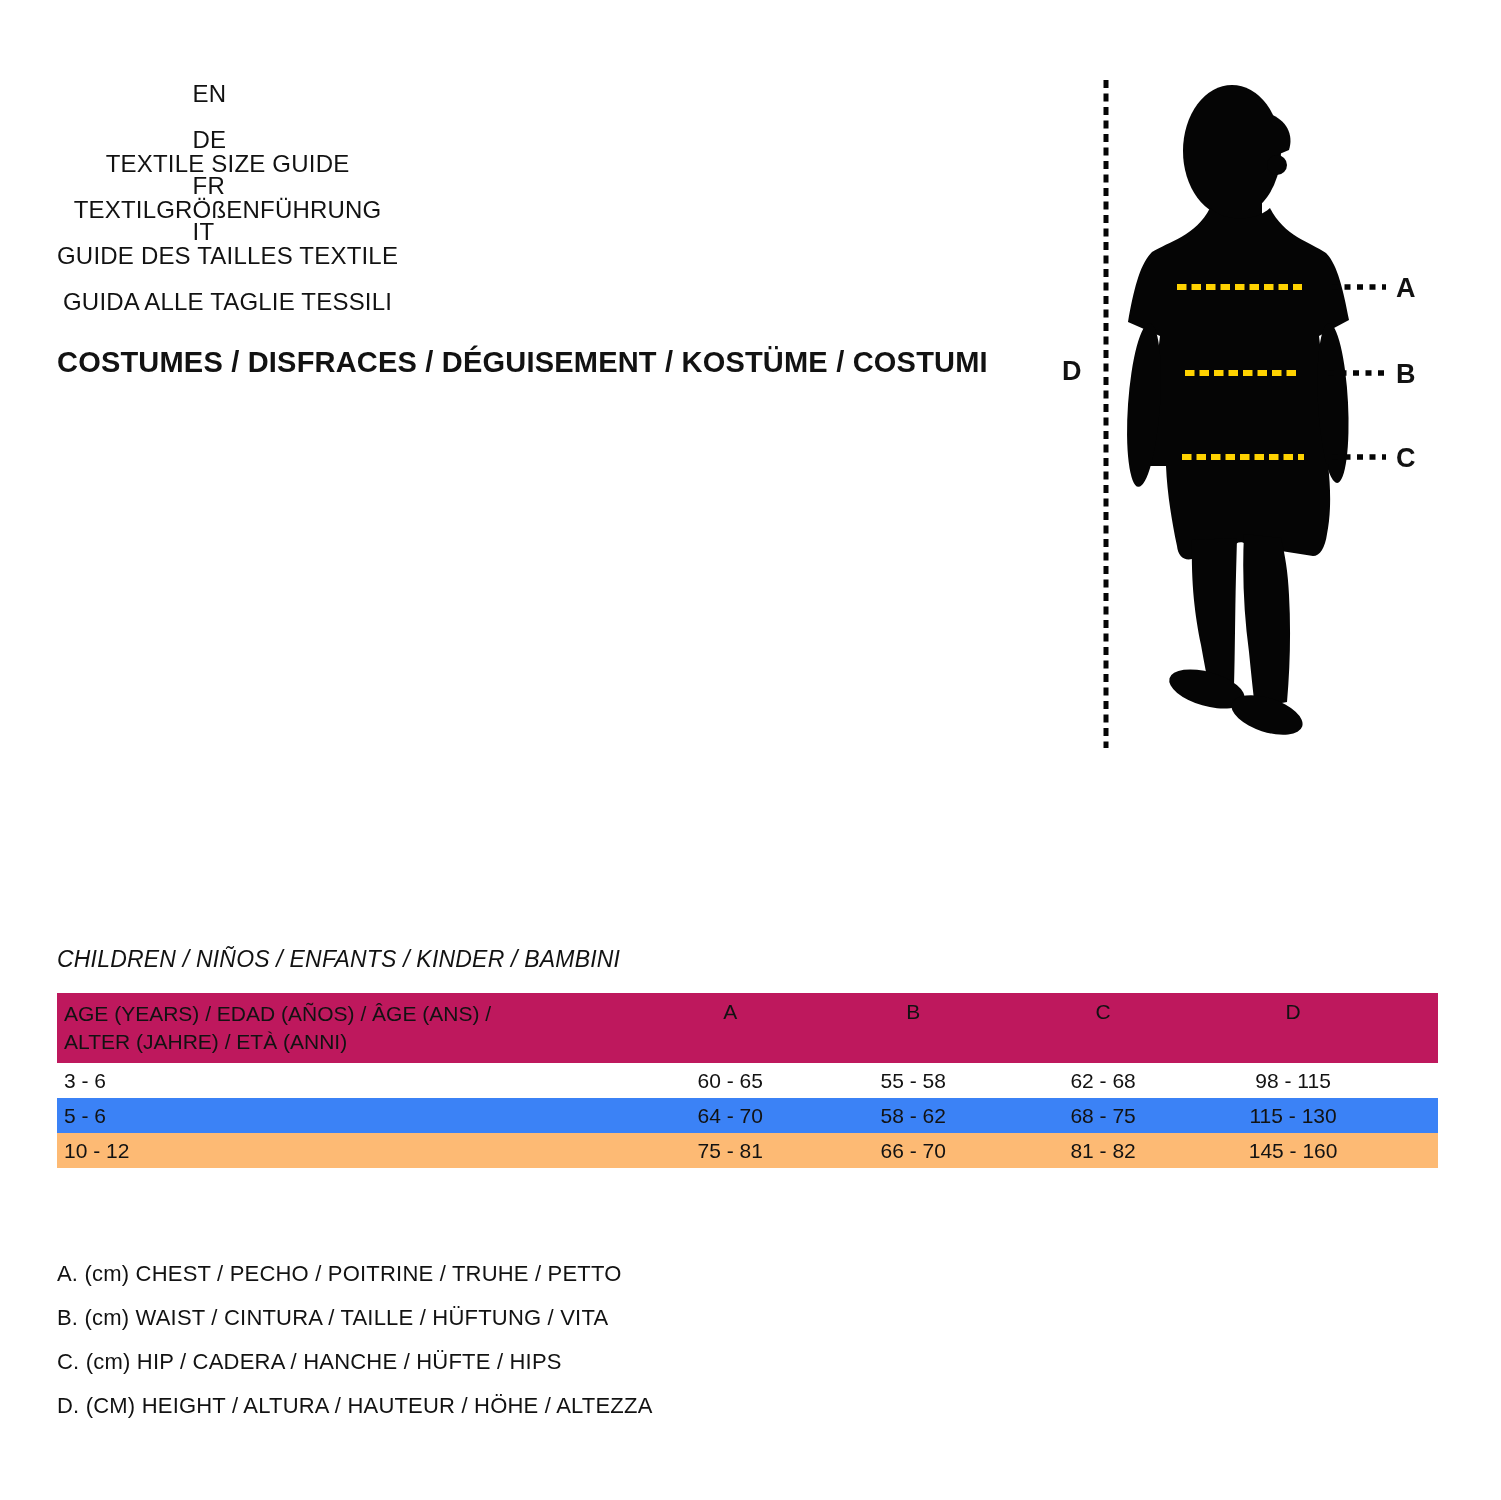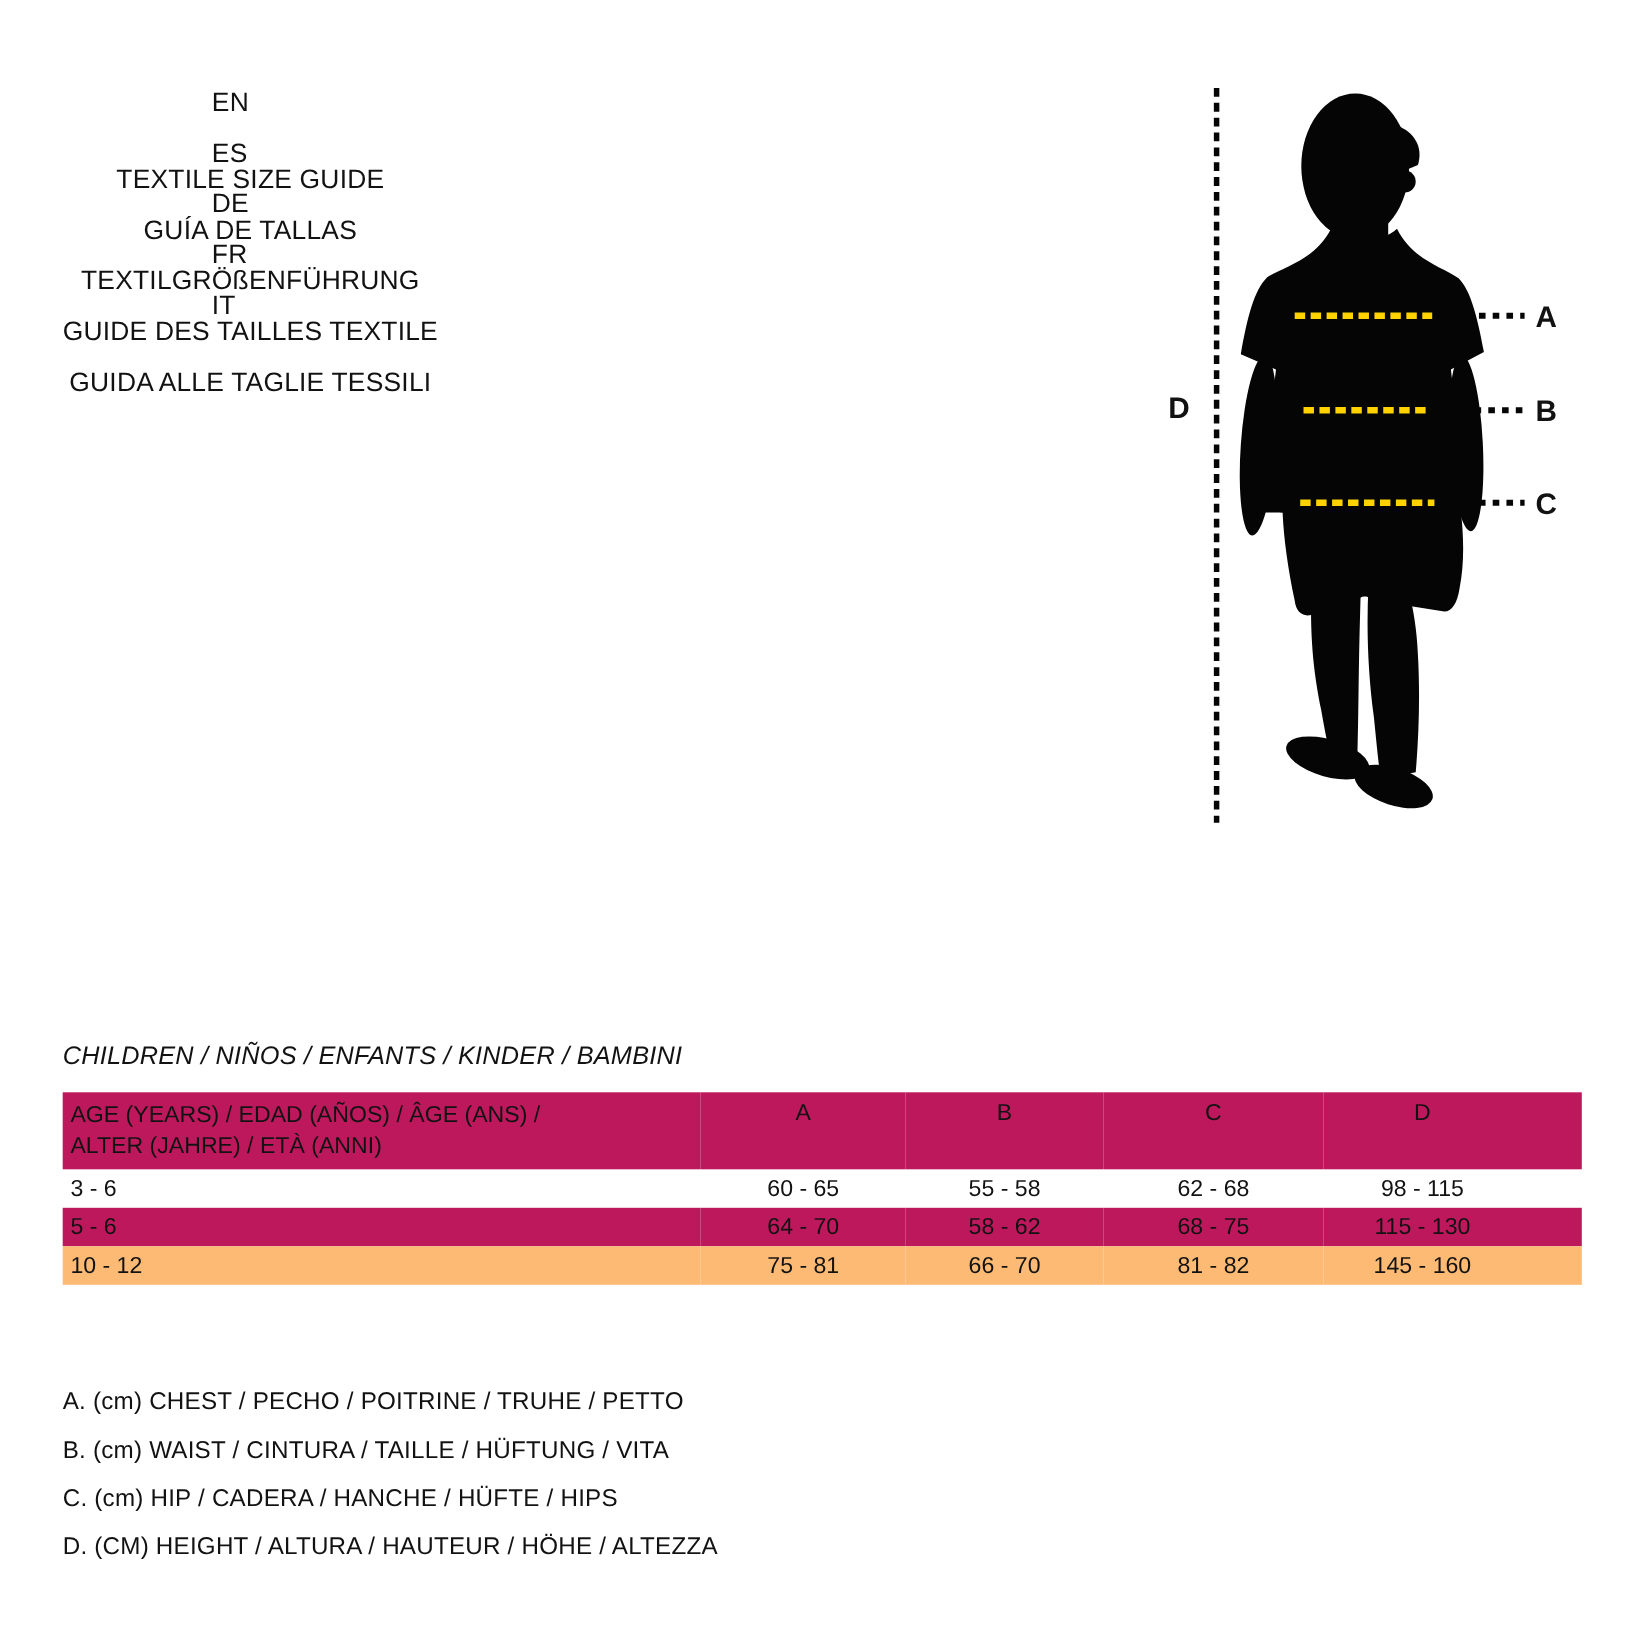--- a/index.html
+++ b/index.html
@@ -47,37 +47,34 @@
 <body>
 
 <div class="canvas">
 
   <div class="lang-block">
     <div class="lang-row">
       <span class="lang-code">EN</span>
       <span>TEXTILE SIZE GUIDE</span>
     </div>
     <div class="lang-row">
-      <span class="lang-code">ES</span>
-      <span>GUÍA DE TALLAS</span>
-    </div>
-    <div class="lang-row">
       <span class="lang-code">DE</span>
       <span>TEXTILGRÖßENFÜHRUNG</span>
     </div>
     <div class="lang-row">
       <span class="lang-code">FR</span>
       <span>GUIDE DES TAILLES TEXTILE</span>
     </div>
     <div class="lang-row">
       <span class="lang-code">IT</span>
       <span>GUIDA ALLE TAGLIE TESSILI</span>
     </div>
   </div>
 
+  <div class="costumes-heading">COSTUMES / DISFRACES / DÉGUISEMENT / KOSTÜME / COSTUMI</div>
 
   <div class="figure-wrap">
     <svg viewBox="0 0 420 700" width="420" height="700">
       <g fill="#050505">
 
         <ellipse cx="192" cy="91" rx="49" ry="66"></ellipse>
         <path d="M 230 54 C 246 60, 254 74, 249 90 L 230 98 Z"></path>
         <circle cx="237" cy="105" r="10"></circle>
 
         <rect x="170" y="128" width="52" height="52"></rect>
@@ -159,21 +156,21 @@
       </tr>
     </thead>
     <tbody>
       <tr>
         <td class="age-cell">3 - 6</td>
         <td>60 - 65</td>
         <td>55 - 58</td>
         <td>62 - 68</td>
         <td class="col-d-pad">98 - 115</td>
       </tr>
-      <tr style="background:#be185d;">
+      <tr style="background:#3b82f6;">
         <td class="age-cell">5 - 6</td>
         <td>64 - 70</td>
         <td>58 - 62</td>
         <td>68 - 75</td>
         <td class="col-d-pad">115 - 130</td>
       </tr>
       <tr style="background:#fdba74;">
         <td class="age-cell">10 - 12</td>
         <td>75 - 81</td>
         <td>66 - 70</td>

